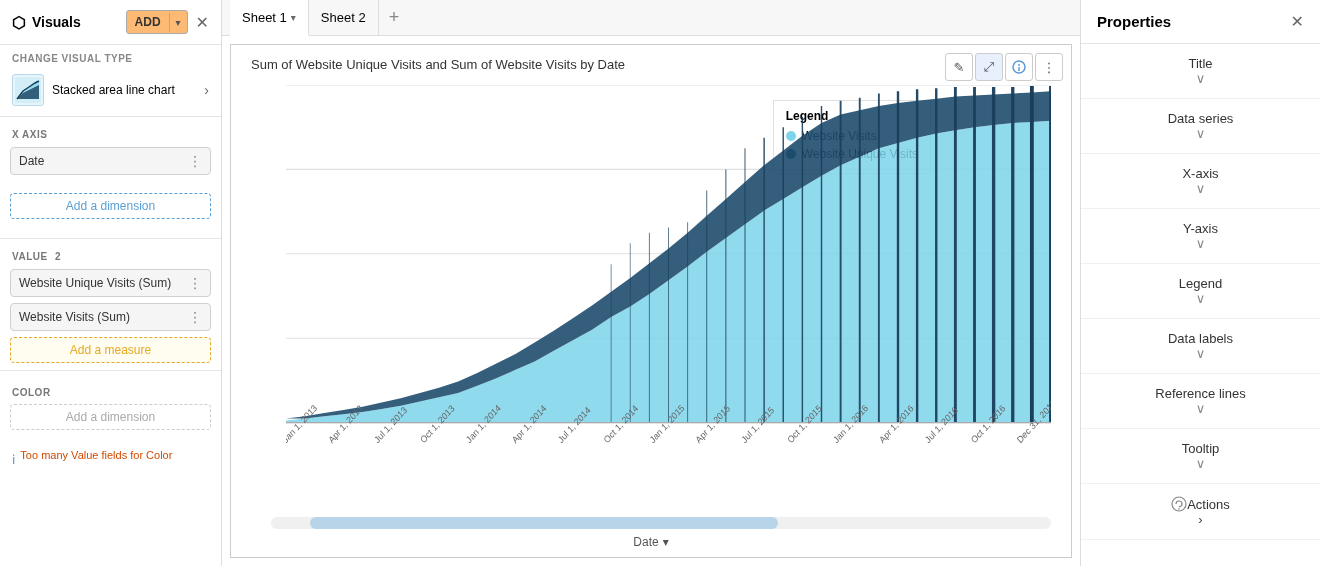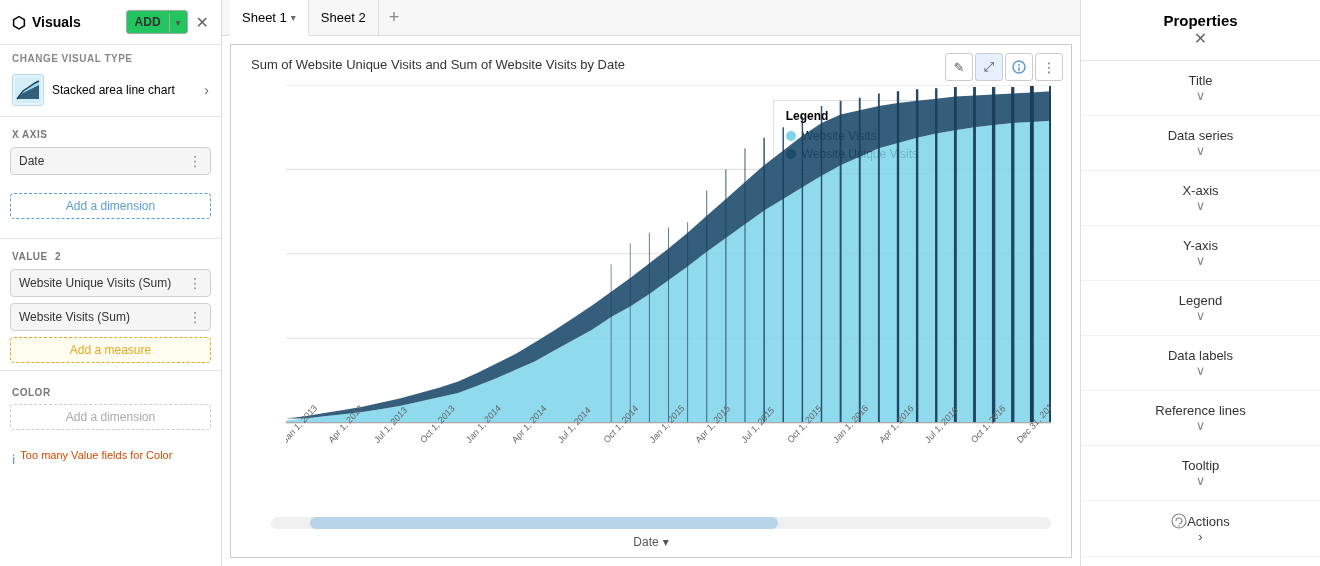--- a/index.html
+++ b/index.html
@@ -3,21 +3,21 @@
   <meta charset="utf-8">
   <style>
     * { box-sizing: border-box; margin: 0; padding: 0; }
     body { font-family: -apple-system, BlinkMacSystemFont, 'Segoe UI', Arial, sans-serif; font-size: 13px; background: #f0f0f0; display: flex; height: 566px; overflow: hidden; }
 
     
     .left-panel { width: 222px; background: #fff; border-right: 1px solid #ddd; display: flex; flex-direction: column; flex-shrink: 0; }
     .left-header { display: flex; align-items: center; justify-content: space-between; padding: 10px 12px; border-bottom: 1px solid #e5e5e5; }
     .left-header-title { display: flex; align-items: center; gap: 6px; font-weight: 600; font-size: 14px; }
     .left-header-title .icon-visuals { font-size: 16px; }
-    .add-button { display: flex; align-items: center; border: 1px solid #aaa; border-radius: 3px; background: #22c55e; cursor: pointer; }
+    .add-button { display: flex; align-items: center; border: 1px solid #aaa; border-radius: 3px; background: #fdba74; cursor: pointer; }
     .add-button .add-label { padding: 4px 8px; font-size: 12px; font-weight: 600; color: #333; }
     .add-button .add-arrow { padding: 4px 6px; border-left: 1px solid #aaa; font-size: 10px; color: #555; }
     .close-icon-left { cursor: pointer; color: #666; font-size: 16px; }
 
     .change-visual-label { font-size: 10px; font-weight: 700; color: #888; text-transform: uppercase; padding: 8px 12px 4px; letter-spacing: 0.5px; }
 
     .visual-type-row { display: flex; align-items: center; padding: 6px 12px; cursor: pointer; gap: 8px; }
     .visual-type-icon { width: 32px; height: 32px; background: #e8f4fb; border: 1px solid #b8d9ec; border-radius: 3px; display: flex; align-items: center; justify-content: center; flex-shrink: 0; }
     .visual-type-label { font-size: 12px; font-weight: 500; flex: 1; }
     .visual-type-arrow { color: #666; font-size: 14px; }
@@ -67,21 +67,21 @@
     .legend-dot { width: 10px; height: 10px; border-radius: 50%; }
 
     .chart-xaxis-label { position: absolute; bottom: 8px; left: 50%; transform: translateX(-50%); font-size: 12px; color: #555; display: flex; align-items: center; gap: 4px; cursor: pointer; }
 
     
     .chart-scrollbar { position: absolute; bottom: 28px; left: 40px; right: 20px; height: 12px; background: #f0f0f0; border-radius: 6px; overflow: hidden; }
     .chart-scrollbar-thumb { position: absolute; left: 5%; width: 60%; height: 100%; background: #b8d4e8; border-radius: 6px; cursor: pointer; }
 
     
     .right-panel { width: 240px; background: #fff; border-left: 1px solid #ddd; display: flex; flex-direction: column; flex-shrink: 0; }
-    .right-header { display: flex; align-items: center; justify-content: space-between; padding: 12px 16px; border-bottom: 1px solid #e5e5e5; flex-direction: column; }
+    .right-header { display: flex; align-items: center; justify-content: space-between; padding: 12px 16px; border-bottom: 1px solid #e5e5e5; }
     .right-header-title { font-size: 15px; font-weight: 600; }
     .right-close { cursor: pointer; color: #666; font-size: 16px; }
 
     .property-item { display: flex; align-items: center; justify-content: space-between; padding: 12px 16px; border-bottom: 1px solid #f0f0f0; cursor: pointer; flex-direction: column; }
     .property-label { font-size: 13px; color: #333; }
     .property-chevron { color: #888; font-size: 13px; }
     .property-item.has-arrow .property-chevron { color: #444; }
 
     
     .chart-inner { position: absolute; top: 40px; left: 55px; right: 20px; bottom: 50px; }

